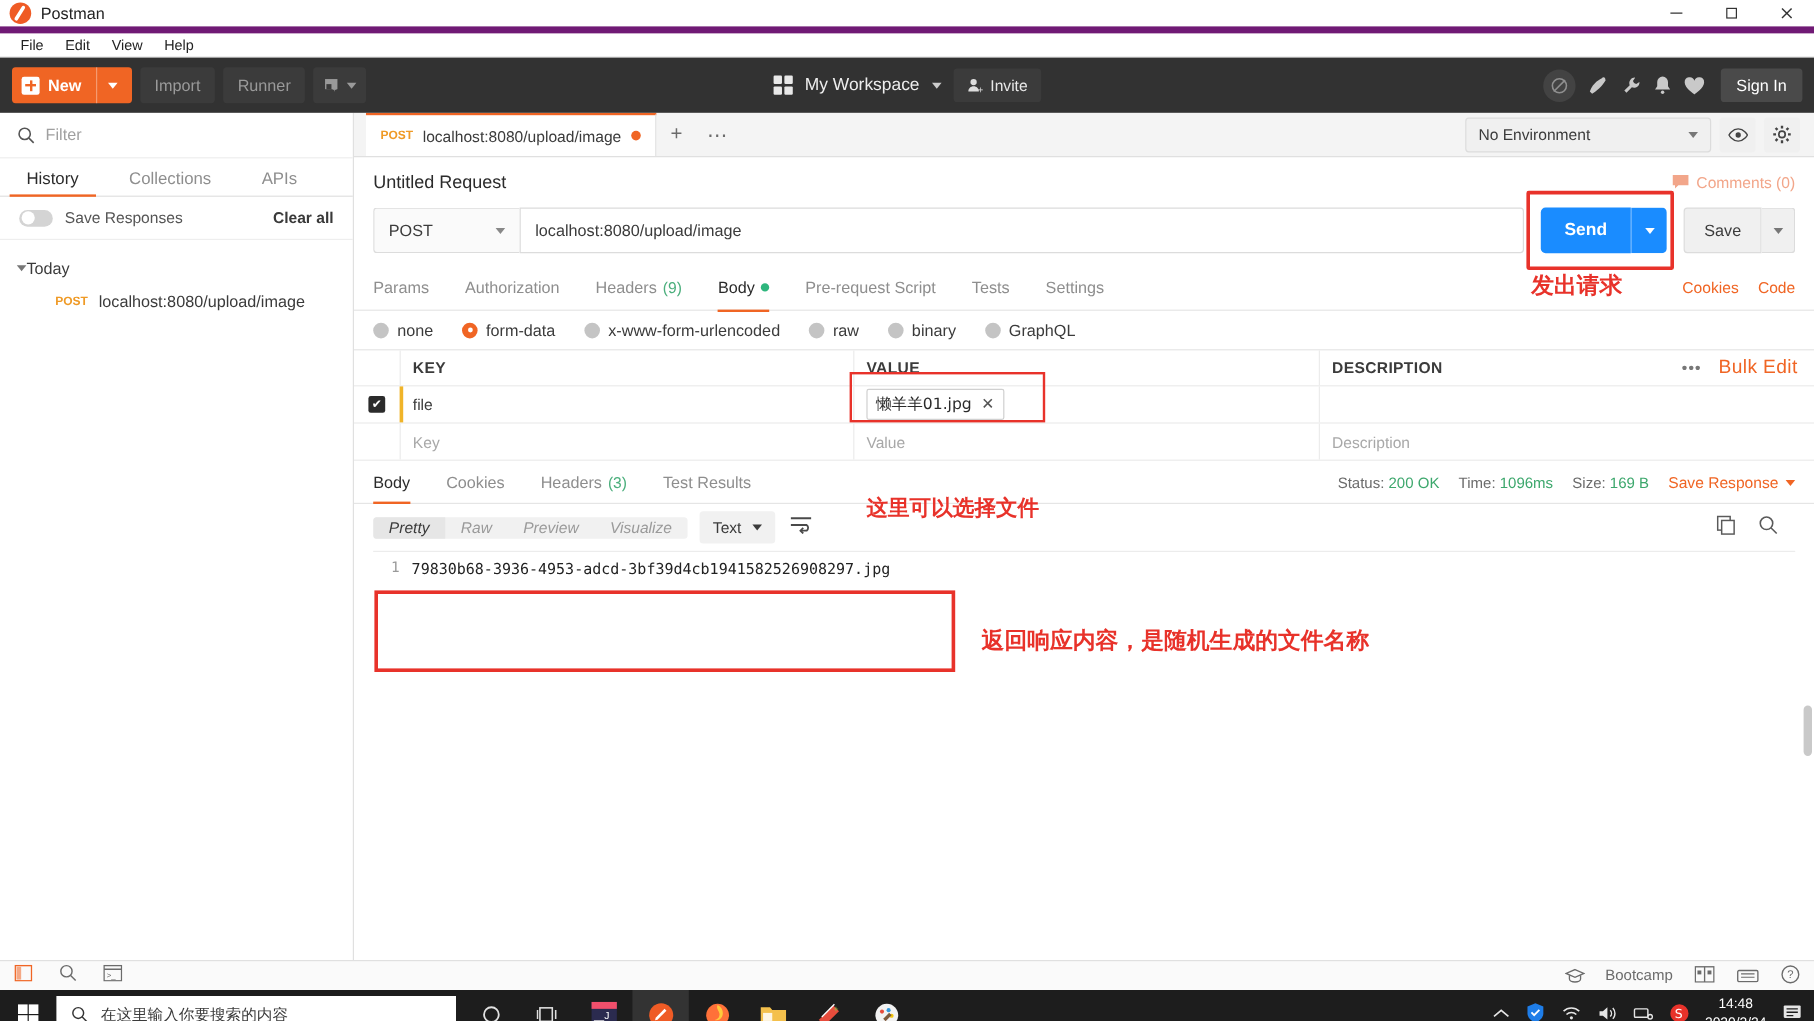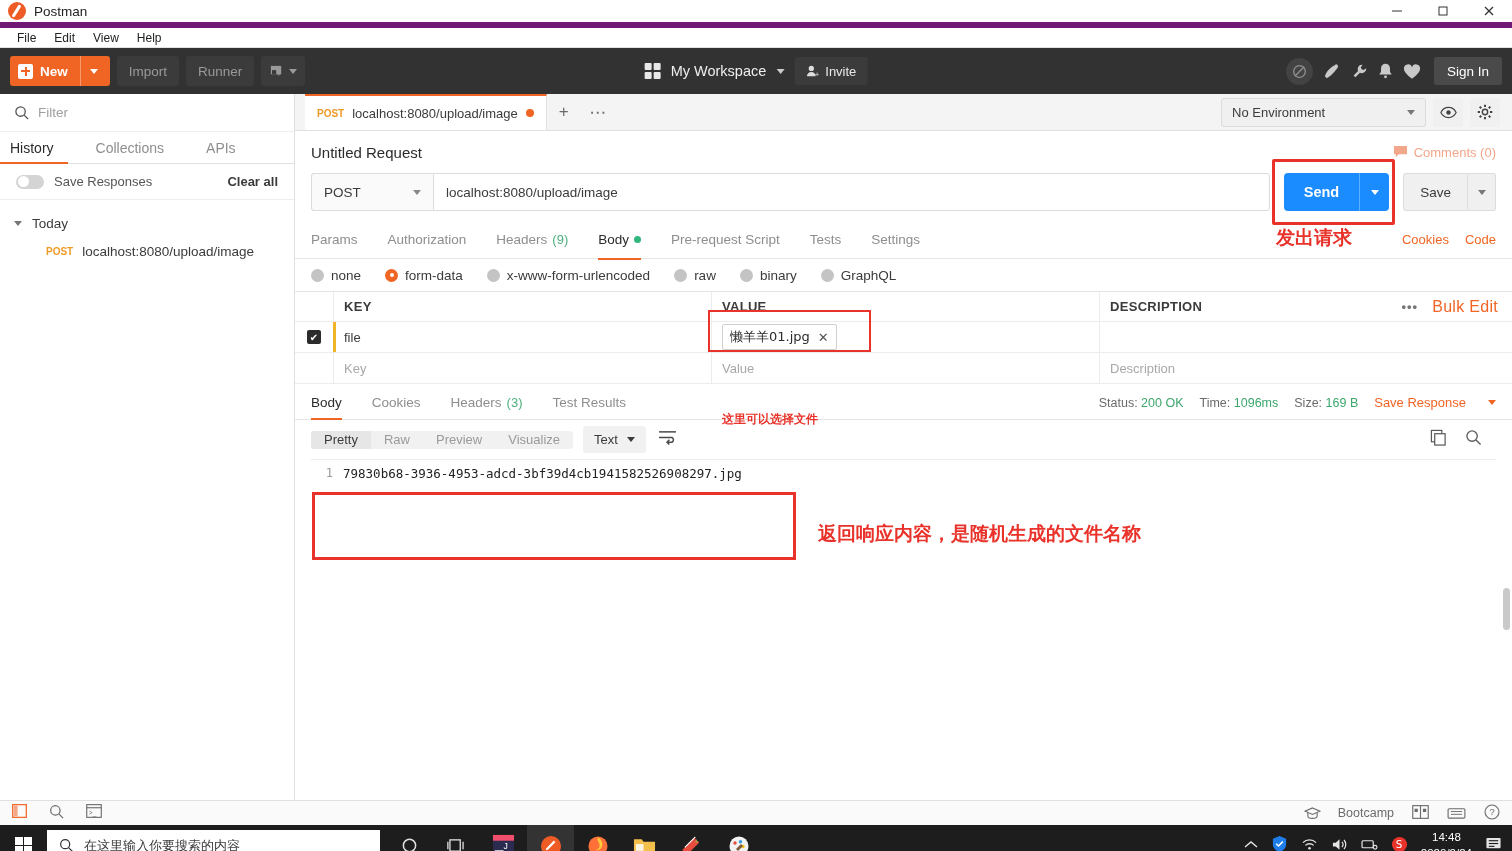--- a/index.html
+++ b/index.html
@@ -119,21 +119,21 @@
   .filter-row {
     height: 38px; display: flex; align-items: center; padding: 0 14px;
     gap: 9px; border-bottom: 1px solid #eee;
   }
   .filter-ph { color: #a0a0a0; font-size: 13.5px; }
   .side-tabs { display: flex; border-bottom: 1px solid #e0e0e0; height: 32px; }
   .side-tab {
     font-size: 14px; color: #8e8e8e; padding: 0 6px; margin-right: 30px;
     display: flex; align-items: center; position: relative;
   }
-  .side-tab:first-child { margin-left: 4px; }
+  .side-tab:first-child { margin-left: 16px; }
   .side-tab.active { color: #2b2b2b; }
   .side-tab.active::after {
     content: ""; position: absolute; left: -8px; right: -8px; bottom: -1px;
     height: 2px; background: #f06524;
   }
   .save-row {
     height: 36px; display: flex; align-items: center; padding: 0 16px;
     border-bottom: 1px solid #eee;
   }
   .toggle {
@@ -141,21 +141,21 @@
     position: relative; margin-right: 10px; flex: none;
   }
   .toggle::after {
     content: ""; position: absolute; width: 11px; height: 11px;
     border-radius: 50%; background: #fff; left: 2px; top: 1.5px;
   }
   .save-label { font-size: 13px; color: #555; }
   .clear-all { margin-left: auto; font-size: 13px; color: #3a3a3a; font-weight: bold; }
   .today-row {
     height: 30px; display: flex; align-items: center; padding: 0 14px;
-    gap: 10px; margin-top: 8px;
+    margin-top: 8px;
   }
   .tri-dn {
     width: 0; height: 0; border-left: 4.5px solid transparent;
     border-right: 4.5px solid transparent; border-top: 5px solid #777;
   }
   .today-label { font-size: 13.5px; color: #3b3b3b; }
   .hist-item {
     display: flex; align-items: center; gap: 9px; padding: 6px 14px 6px 46px;
   }
   .method-post { color: #ef9a26; font-size: 10px; font-weight: bold; }
@@ -331,41 +331,41 @@
     display: inline-flex; align-items: center; gap: 8px; border: 1px solid #d0d0d0;
     border-radius: 2px; padding: 3px 7px; font-size: 13px; color: #2b2b2b;
     background: #fff; font-family: "DejaVu Sans", sans-serif;
   }
   .chip-x { color: #555; font-size: 13px; }
   .file-hl {
     position: absolute; left: -4px; top: -12px; width: 163px; height: 42px;
     border: 2.5px solid #e8322a; pointer-events: none;
   }
   .annot-file {
-    position: absolute; color: #e8322a; font-size: 12px; font-weight: bold;
+    position: absolute; color: #e8322a; font-size: 18px; font-weight: bold;
     font-family: "DejaVu Sans", sans-serif; left: 722px; top: 411px;
   }
 
   
   .resp-tabs {
     display: flex; align-items: center; padding: 0 16px; height: 34px;
     border-bottom: 1px solid #e5e5e5; position: relative; margin-top: 2px;
   }
   .resp-meta {
     margin-left: auto; display: flex; align-items: center; gap: 16px;
     font-size: 12.5px; color: #6b6b6b;
   }
   .meta-val { color: #3ca76c; }
-  .save-resp { color: #f06524; font-size: 13px; display: flex; align-items: center; gap: 22px; }
+  .save-resp { color: #f06524; font-size: 13px; display: flex; align-items: center; gap: 6px; }
   .viewer-row {
     display: flex; align-items: center; padding: 6px 16px; gap: 0;
   }
   .vpill {
     background: #f1f1f1; height: 18px; display: flex; align-items: center;
-    border-radius: 3px; overflow: hidden;
+    border-radius: 3px; overflow: hidden; font-style: italic;
   }
   .vopt {
     padding: 0 13px; height: 27px; display: flex; align-items: center;
     font-size: 13px; color: #9a9a9a;
   }
   .vopt.active { color: #3b3b3b; background: #e6e6e6; }
   .fmt-sel {
     margin-left: 10px; background: #f1f1f1; height: 27px; border-radius: 3px;
     display: flex; align-items: center; gap: 9px; padding: 0 11px;
     font-size: 13px; color: #3b3b3b;

